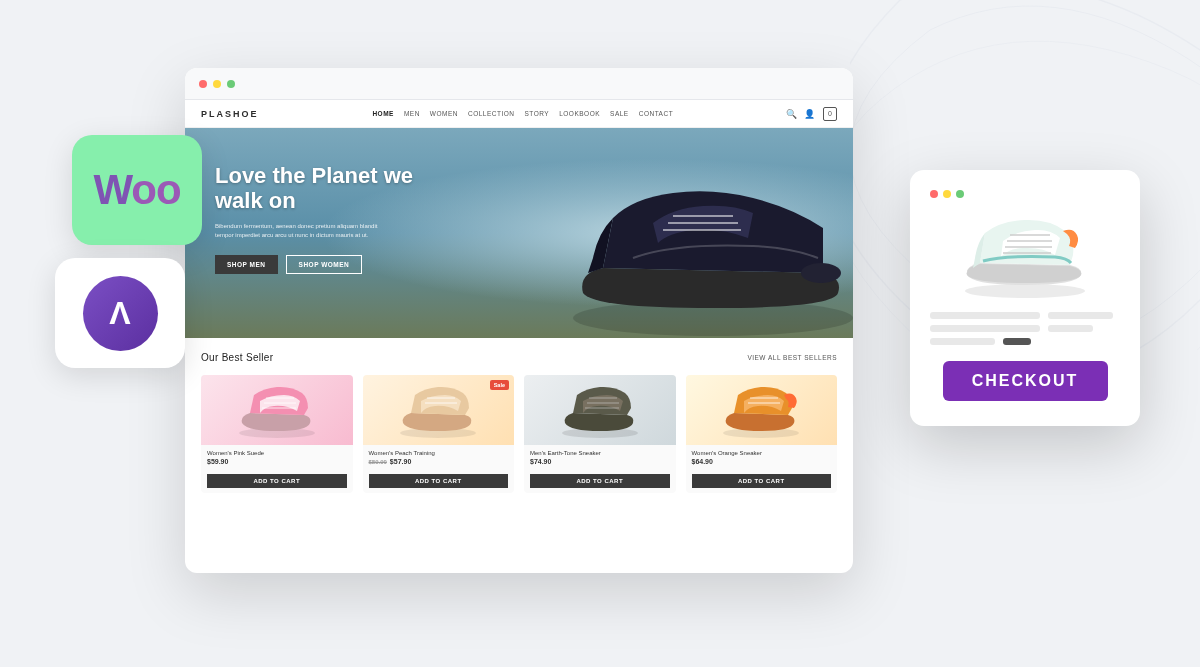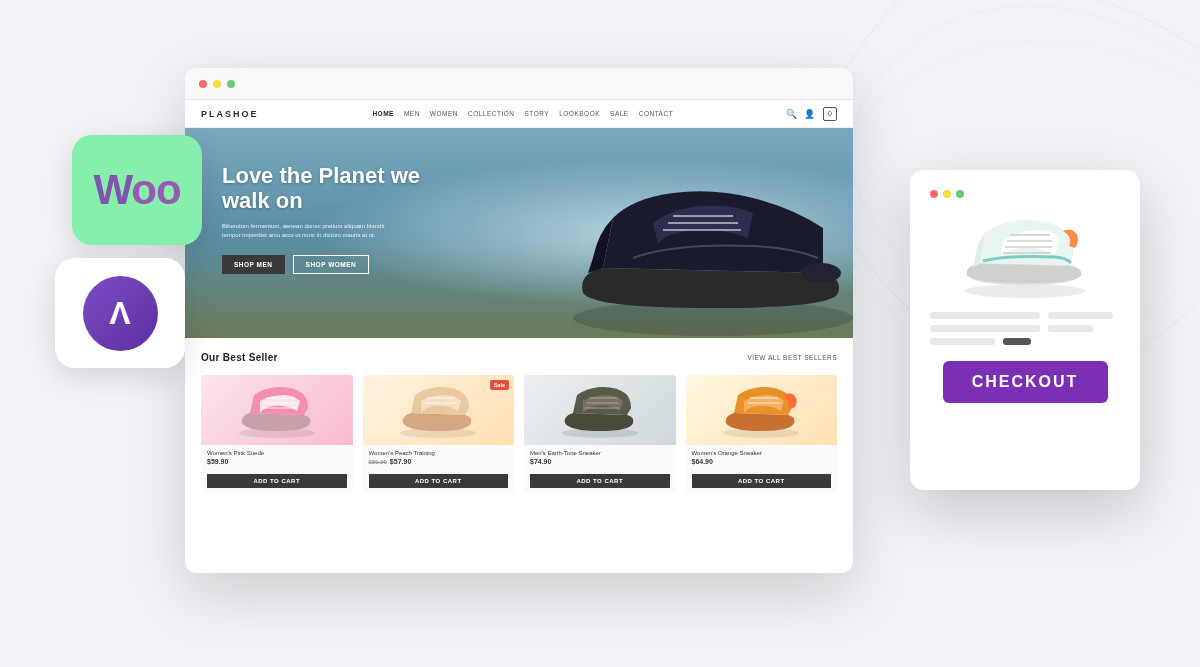--- a/index.html
+++ b/index.html
@@ -184,21 +184,20 @@
       inset: 0;
       background: 
         radial-gradient(ellipse at 70% 50%, #b8d4de 0%, transparent 50%),
         linear-gradient(180deg, #7ba8bc 0%, #5a8fa8 50%, #6b7a5a 100%);
     }
     .hero-content {
       position: absolute;
       left: 30px;
       top: 35px;
       z-index: 2;
-      margin-left: 7px;
     }
     .hero-title {
       font-size: 22px;
       font-weight: 800;
       color: white;
       line-height: 1.15;
       text-shadow: 0 1px 3px rgba(0,0,0,0.3);
       max-width: 200px;
     }
     .hero-subtitle {
@@ -246,21 +245,21 @@
       background: white;
     }
     .products-header {
       display: flex;
       justify-content: space-between;
       align-items: center;
       margin-bottom: 12px;
     }
     .products-title {
       font-size: 10px;
-      font-weight: 700;
+      font-weight: 400;
       color: #222;
       letter-spacing: 0.3px;
     }
     .view-all {
       font-size: 6.5px;
       color: #555;
       letter-spacing: 0.5px;
       text-decoration: none;
     }
     .products-grid {
@@ -323,21 +322,21 @@
       padding: 2px 4px;
       border-radius: 2px;
     }
 
     
     .checkout-card {
       position: absolute;
       right: 60px;
       top: 170px;
       width: 230px;
-      height: 320px;
+      height: 256px;
       background: white;
       border-radius: 14px;
       box-shadow: 0 20px 60px rgba(0,0,0,0.18);
       z-index: 8;
       overflow: hidden;
       padding: 20px 20px 25px;
       display: flex;
       flex-direction: column;
       align-items: center;
     }

